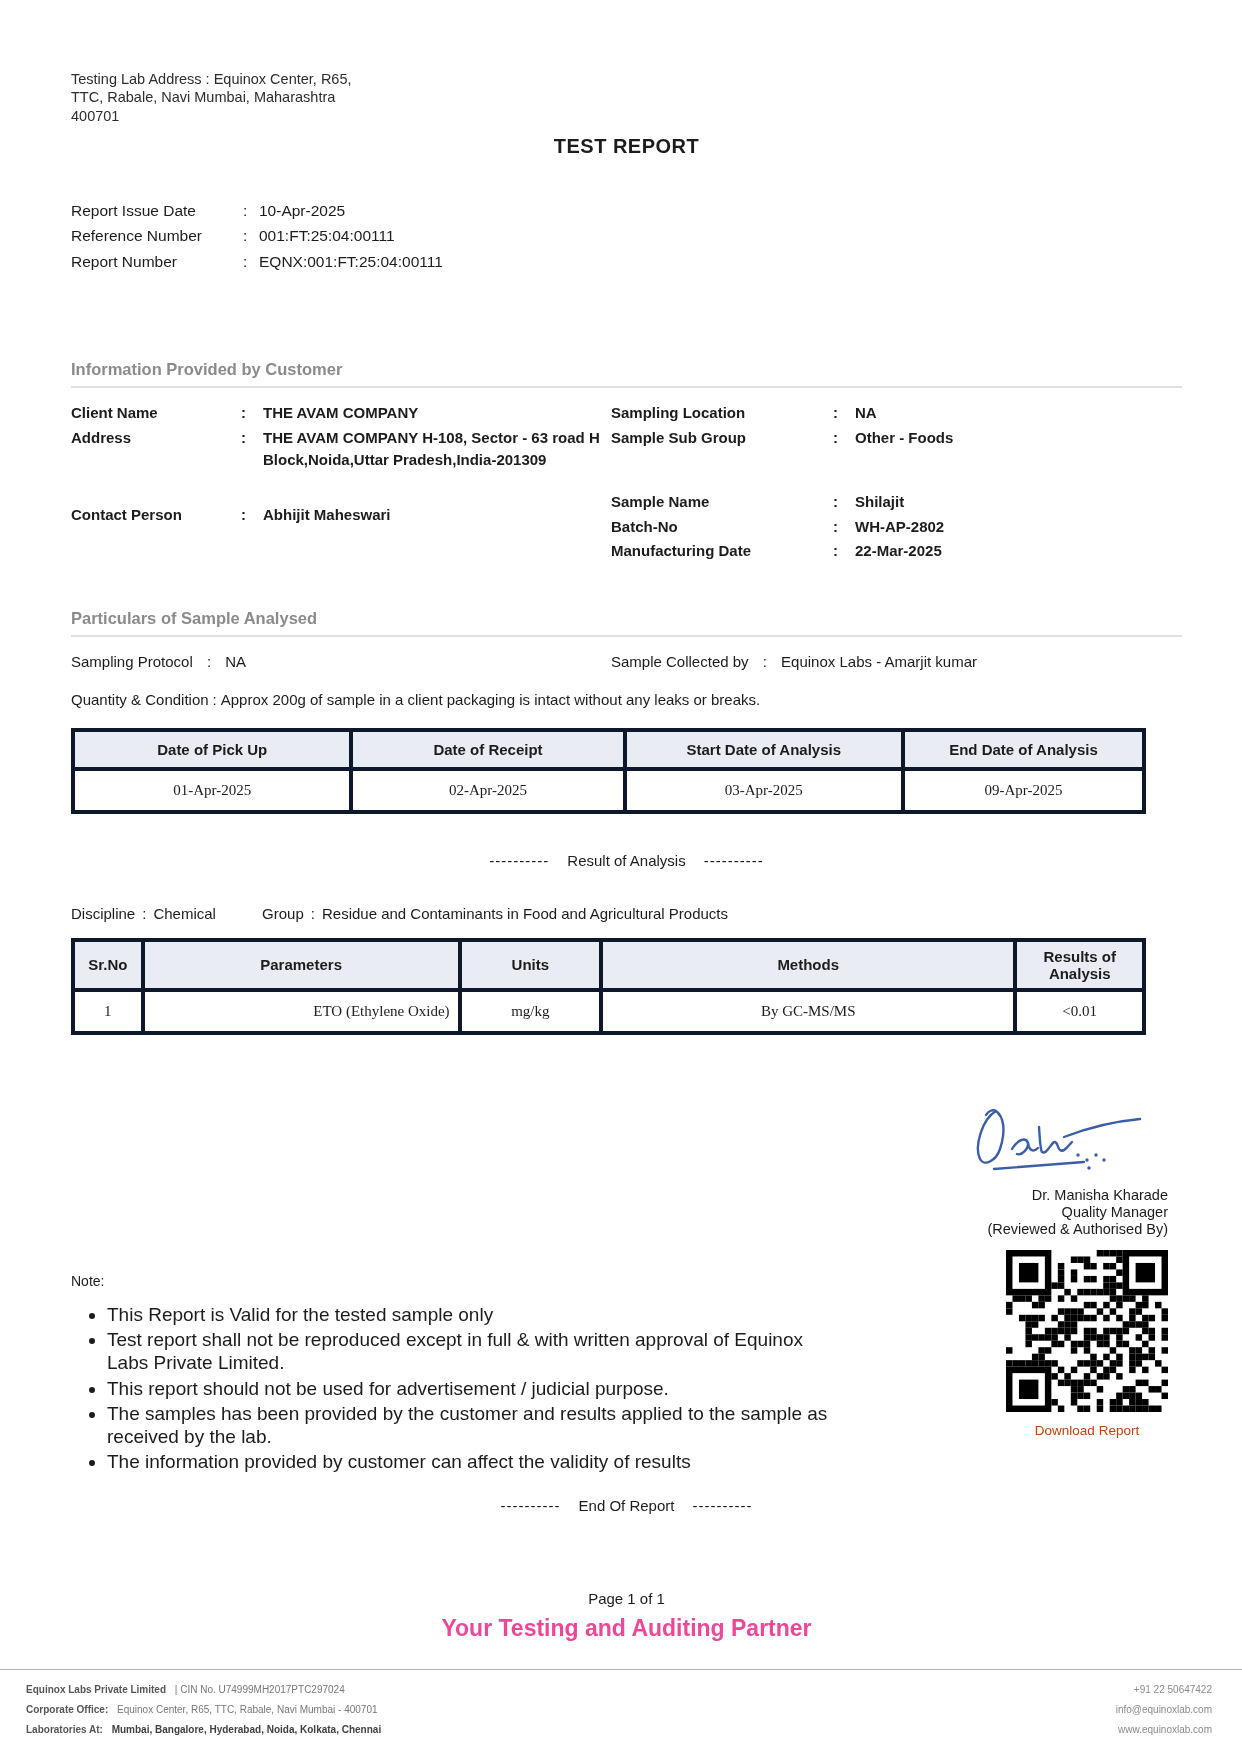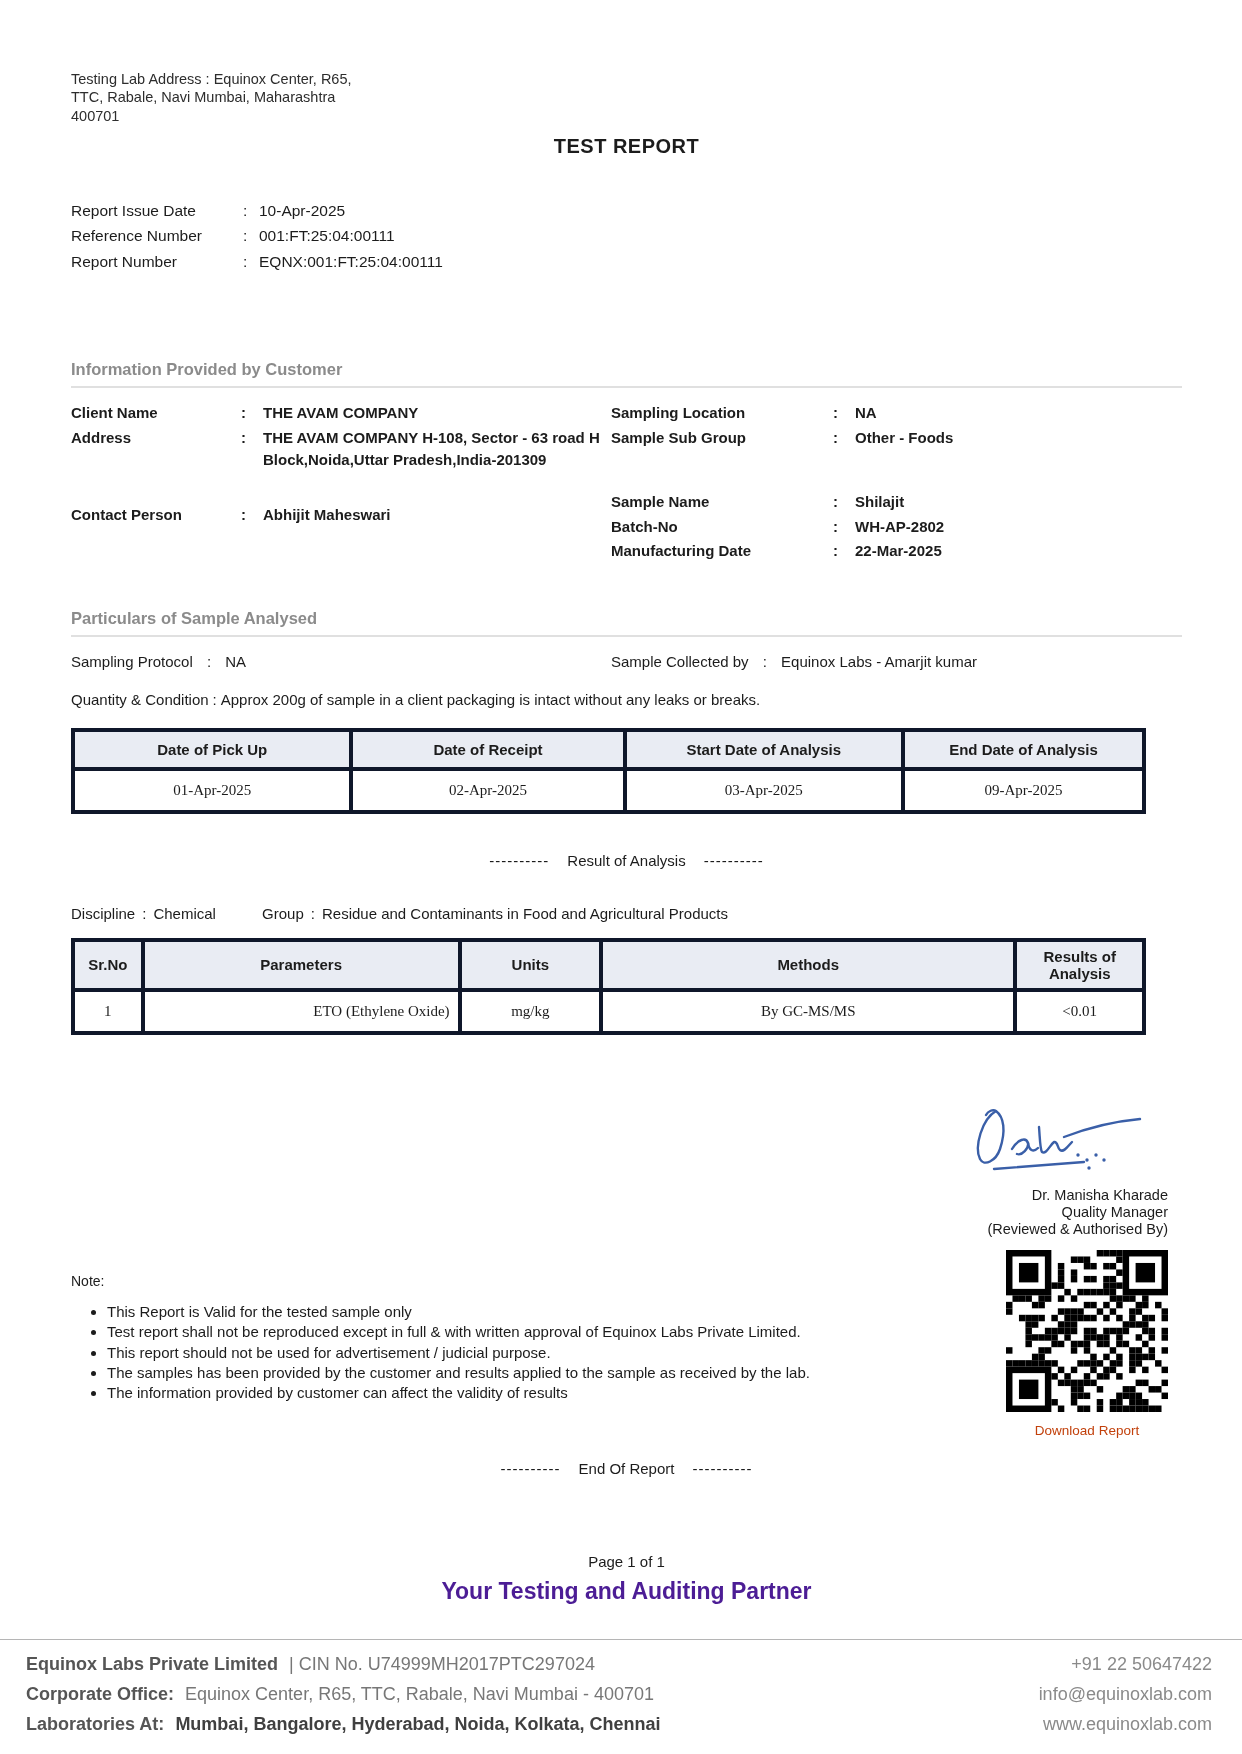--- a/index.html
+++ b/index.html
@@ -67,29 +67,29 @@
   .lower-left{flex:1;}
   .lower-right{width:340px;display:flex;flex-direction:column;align-items:flex-end;padding-right:14px;}
   .signature-svg{margin-top:64px;margin-right:22px;}
   .signatory-line{text-align:right;font-size:14.5px;line-height:1.18;}
   .qr-wrap{margin-top:12px;}
   .qr-caption{width:162px;text-align:center;font-size:13.5px;margin-top:8px;color:#c2410c;}
 
   .notes{margin-top:238px;}
   .notes-title{font-size:14px;}
   .notes ul{margin:14px 0 0 0;padding-left:36px;}
-  .notes li{font-size:15px;line-height:1.22;margin-bottom:2px;}
+  .notes li{font-size:19px;line-height:1.22;margin-bottom:2px;}
 
   .end-divider{margin-top:22px;}
   .page-num{text-align:center;margin-top:76px;font-size:15px;}
-  .partner{text-align:center;margin-top:8px;font-size:23px;font-weight:bold;color:#4c1d95;}
+  .partner{text-align:center;margin-top:8px;font-size:23px;font-weight:bold;color:#ec4899;}
 
   
   .footer{position:absolute;left:0;right:0;bottom:10px;border-top:1px solid #b5b5b5;padding:14px 30px 0 26px;}
-  .footer-row{display:flex;justify-content:space-between;margin-bottom:9px;font-size:18px;color:#777;}
+  .footer-row{display:flex;justify-content:space-between;margin-bottom:9px;font-size:10px;color:#777;}
   .f-bold{font-weight:bold;color:#555;}
   .f-rest{margin-left:6px;}
   .f-rest.bold{font-weight:bold;color:#404040;}
   .f-right{color:#8a8a8a;}
 </style>
 </head>
 <body>
 
 <div class="page">
 

